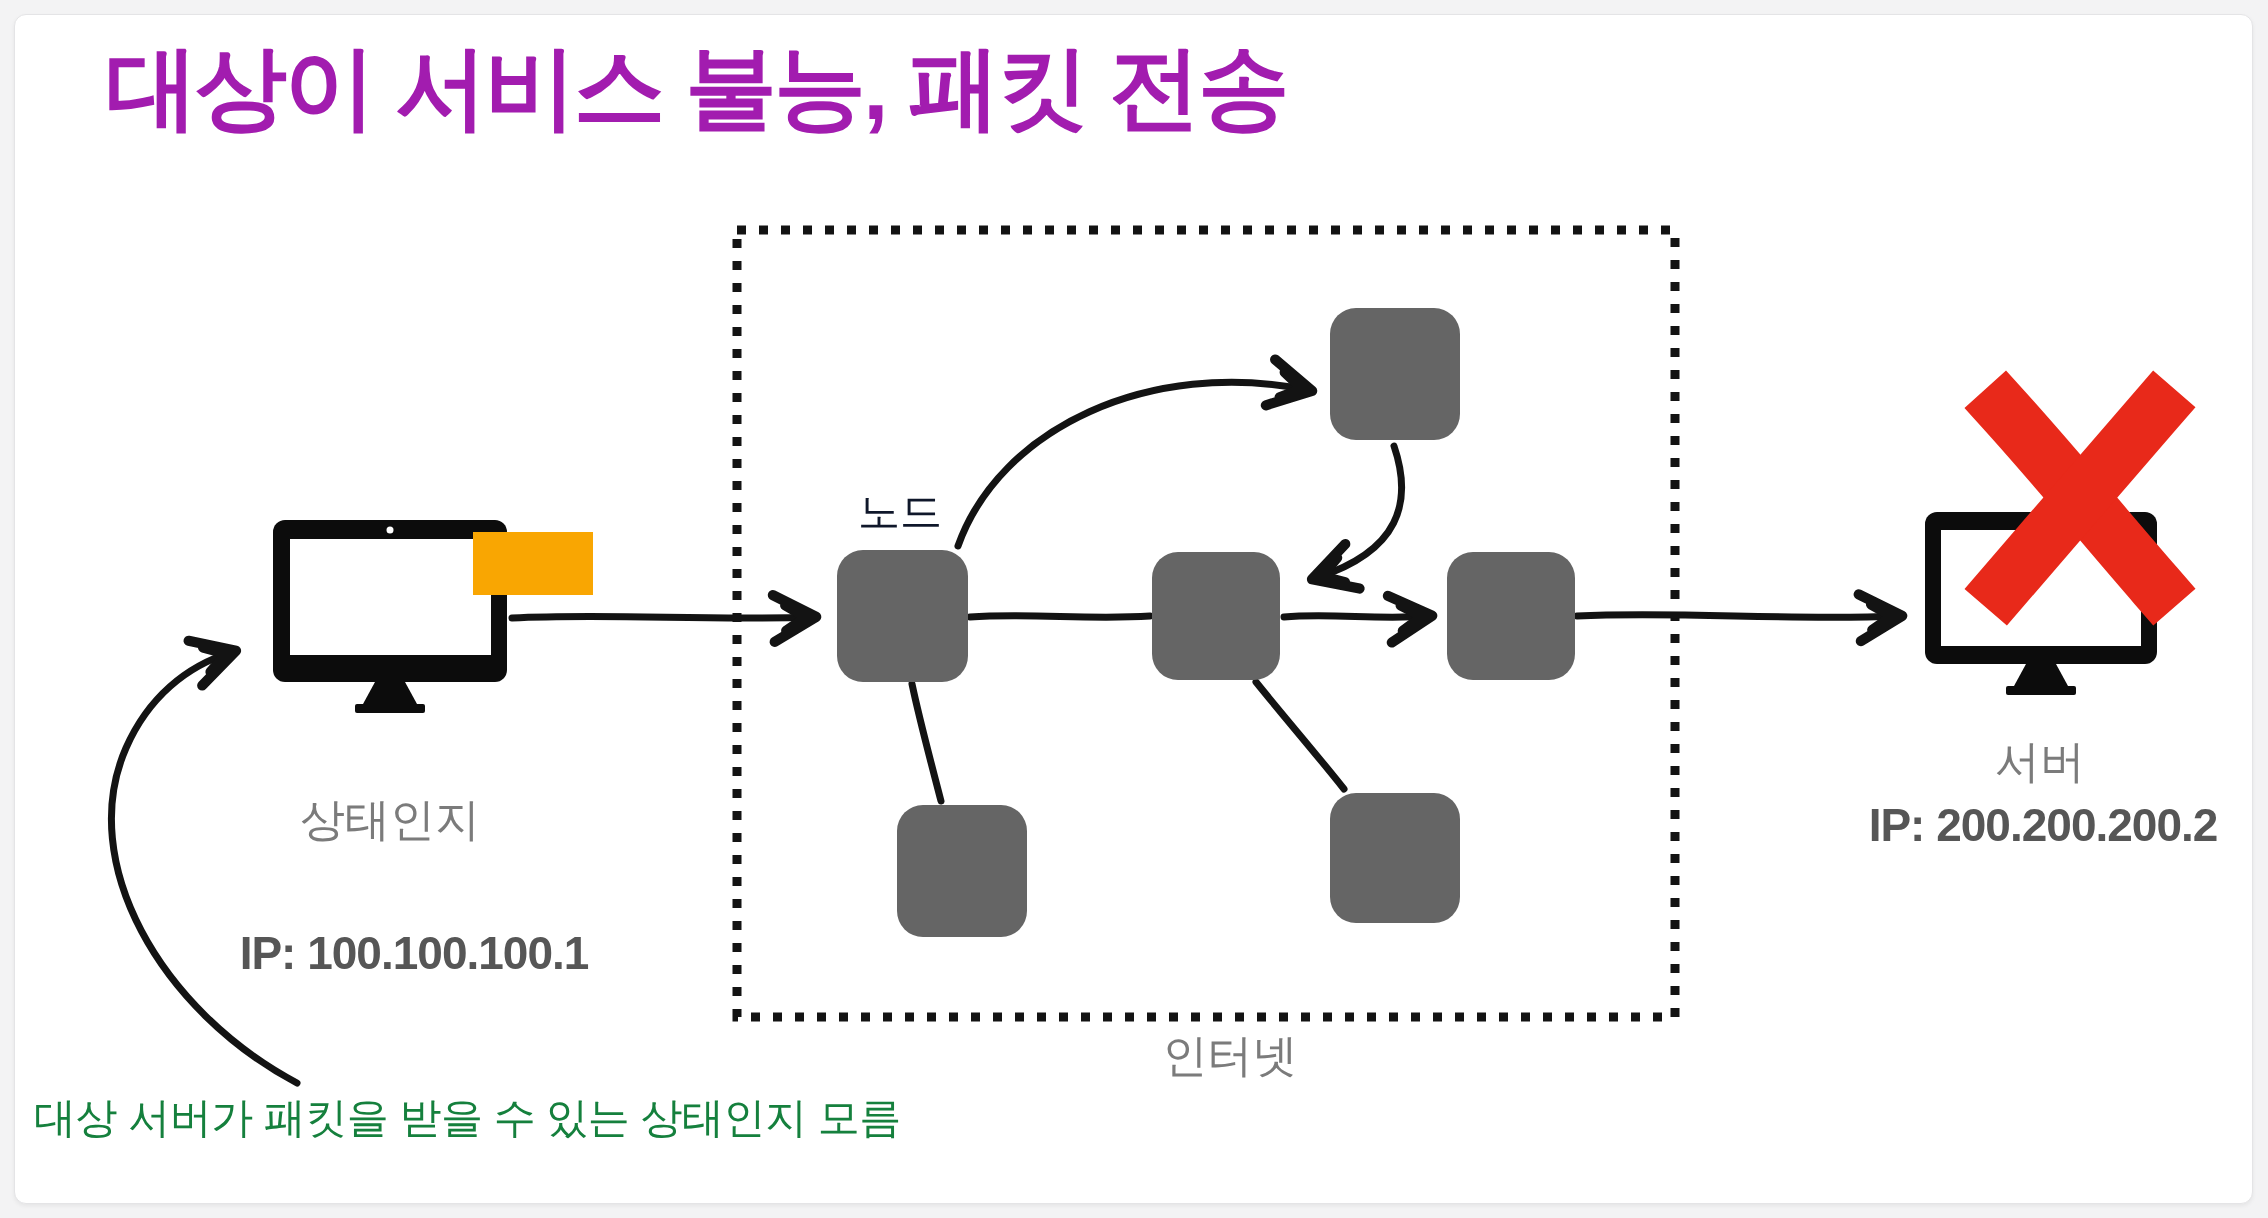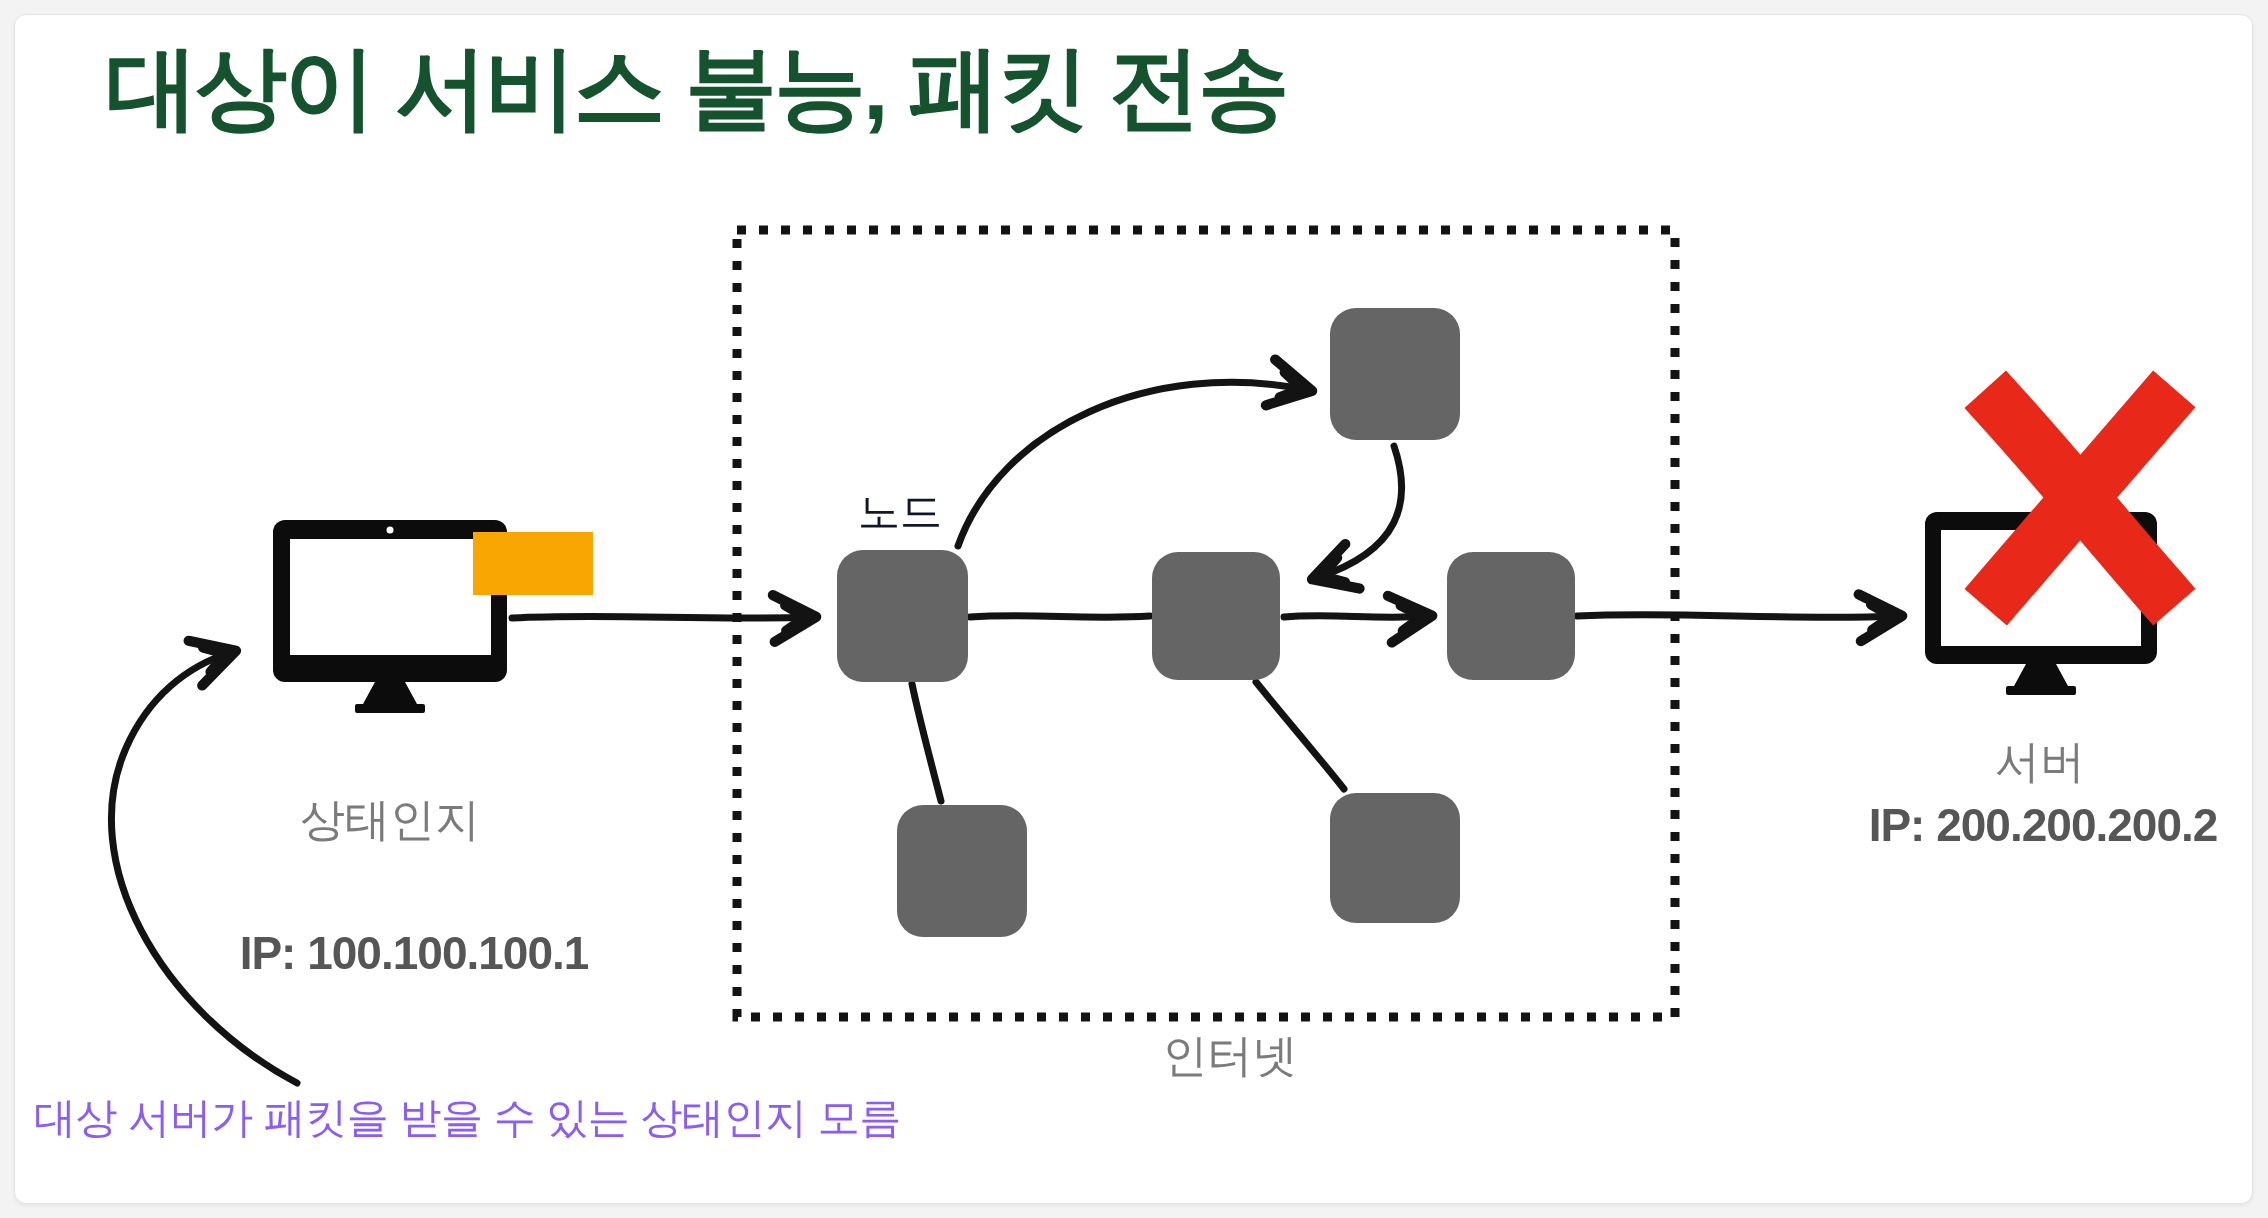--- a/index.html
+++ b/index.html
@@ -11,31 +11,31 @@
   }
   .card{
     position:absolute;left:14px;top:14px;right:15px;bottom:14px;
     background:#ffffff;border:1px solid #e4e4e6;border-radius:12px;
     box-shadow:0 2px 4px rgba(0,0,0,0.06);
   }
   svg.diagram{position:absolute;left:0;top:0;width:2268px;height:1218px;}
   .txt{position:absolute;white-space:nowrap;}
   .title{
     left:106px;top:26px;font-size:92px;font-weight:800;
-    letter-spacing:-3px;color:#14532d;
+    letter-spacing:-3px;color:#a21caf;
   }
   .lbl{color:#7b7b7b;font-size:45px;font-weight:500;text-align:center;margin-top:16px;}
   .ip{color:#565656;font-size:46px;font-weight:700;text-align:center;letter-spacing:-1px;}
   .client-label{left:190px;top:774px;width:400px;}
   .client-ip{left:164px;top:926px;width:500px;}
   .node-label{left:858px;top:484px;font-size:42px;color:#0f172a;font-weight:500;}
   .internet-label{left:1030px;top:1010px;width:400px;}
   .server-label{left:1840px;top:716px;width:400px;}
   .server-ip{left:1793px;top:798px;width:500px;}
-  .annotation{left:34px;top:1090px;font-size:42px;font-weight:500;color:#8b5cf6;letter-spacing:-0.5px;}
+  .annotation{left:34px;top:1090px;font-size:42px;font-weight:500;color:#15803d;letter-spacing:-0.5px;}
 </style>
 </head>
 <body>
 
 <div class="card"></div>
 
 <svg class="diagram" viewBox="0 0 2268 1218">
   <defs>
     <marker id="ah" viewBox="0 0 14 14" refX="11" refY="7" markerWidth="8.5" markerHeight="8.5" orient="auto-start-reverse">
       <path d="M2,1.5 L12,7 L2,12.5 M4.8,4 L9.6,7 L4.8,10" fill="none" stroke="#131313" stroke-width="2.4" stroke-linecap="round" stroke-linejoin="round"></path>

